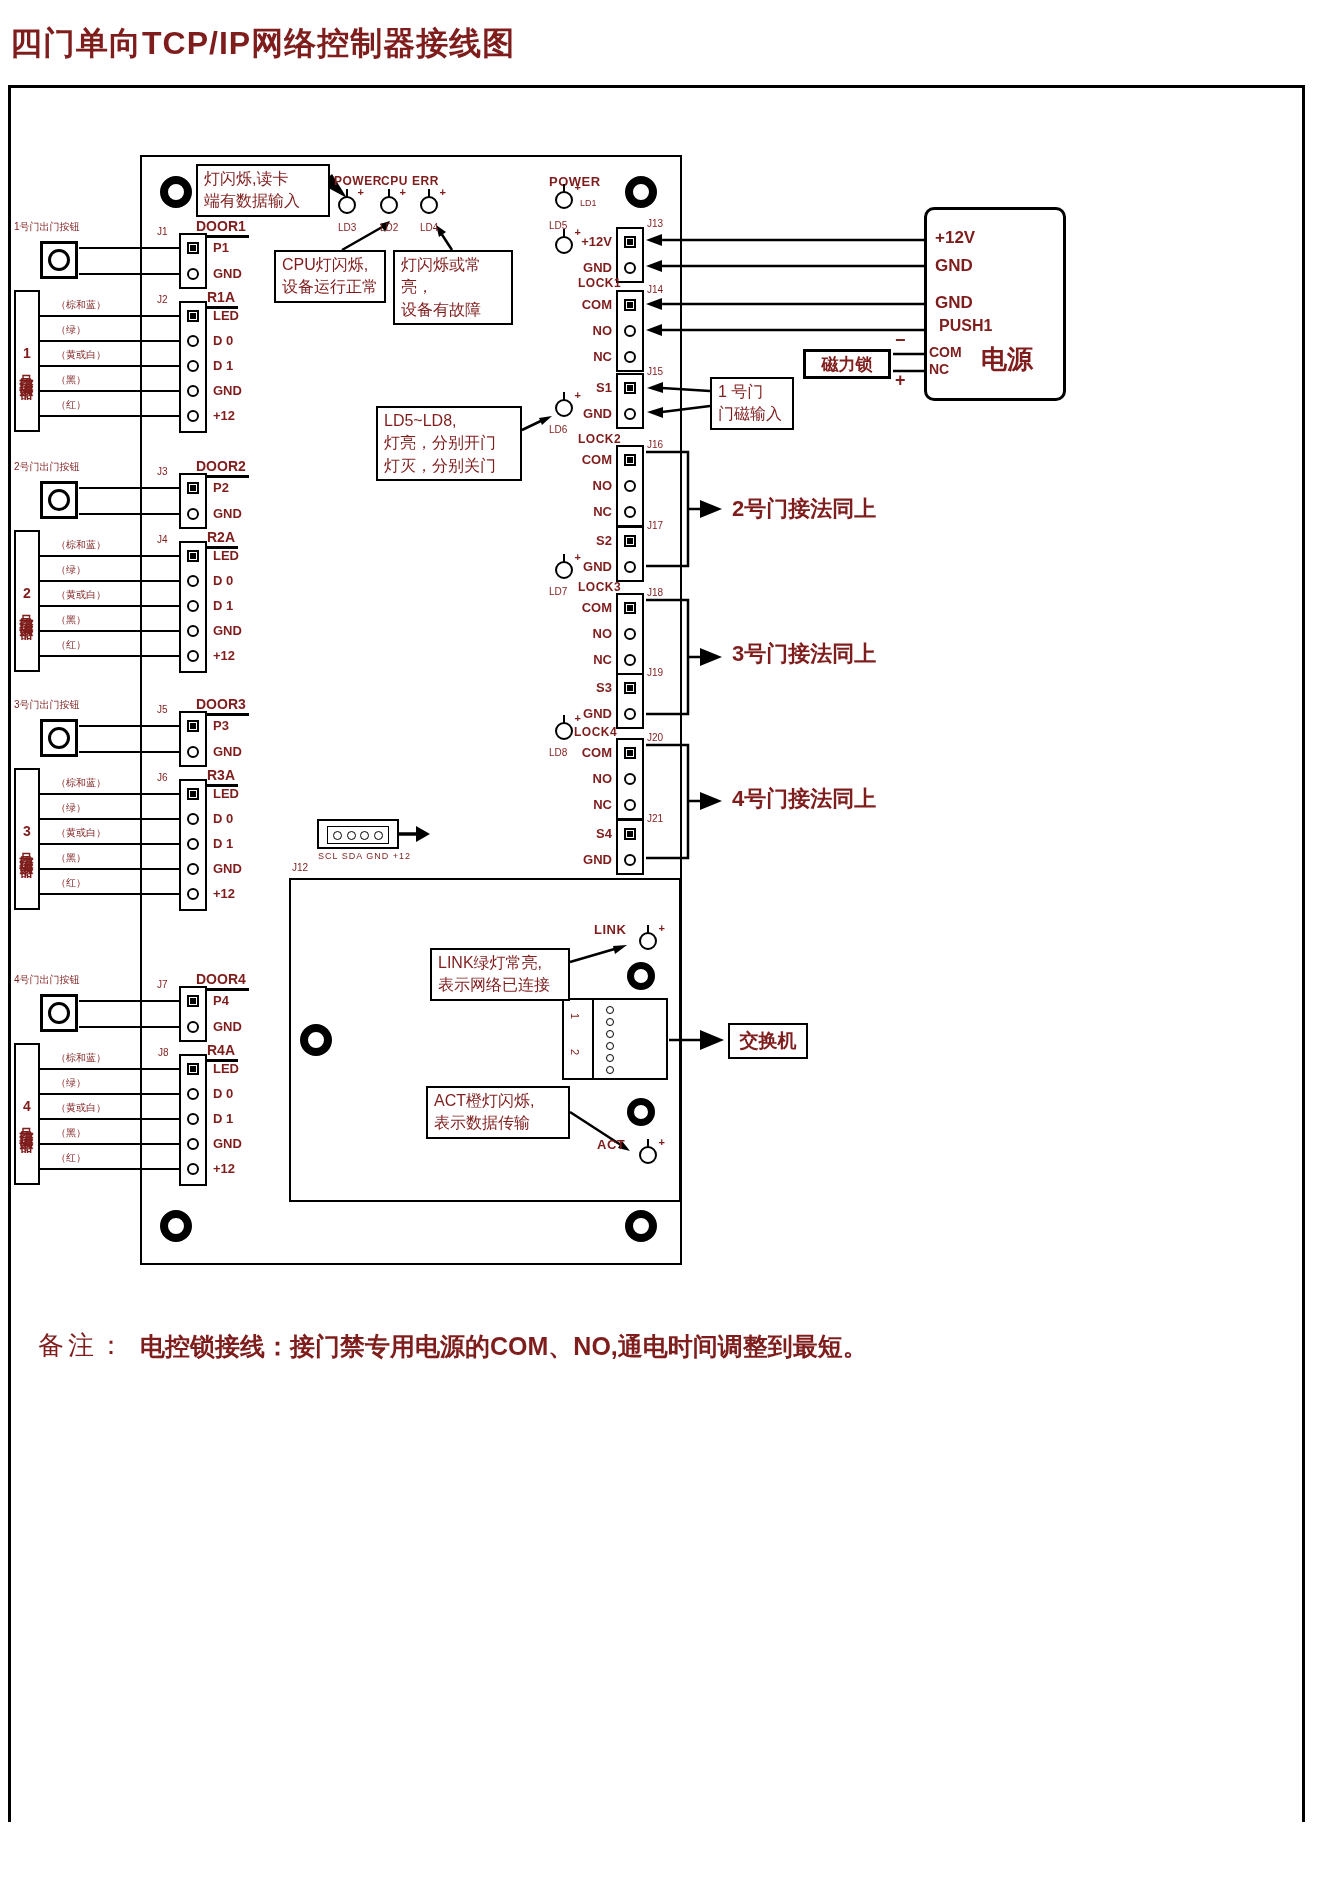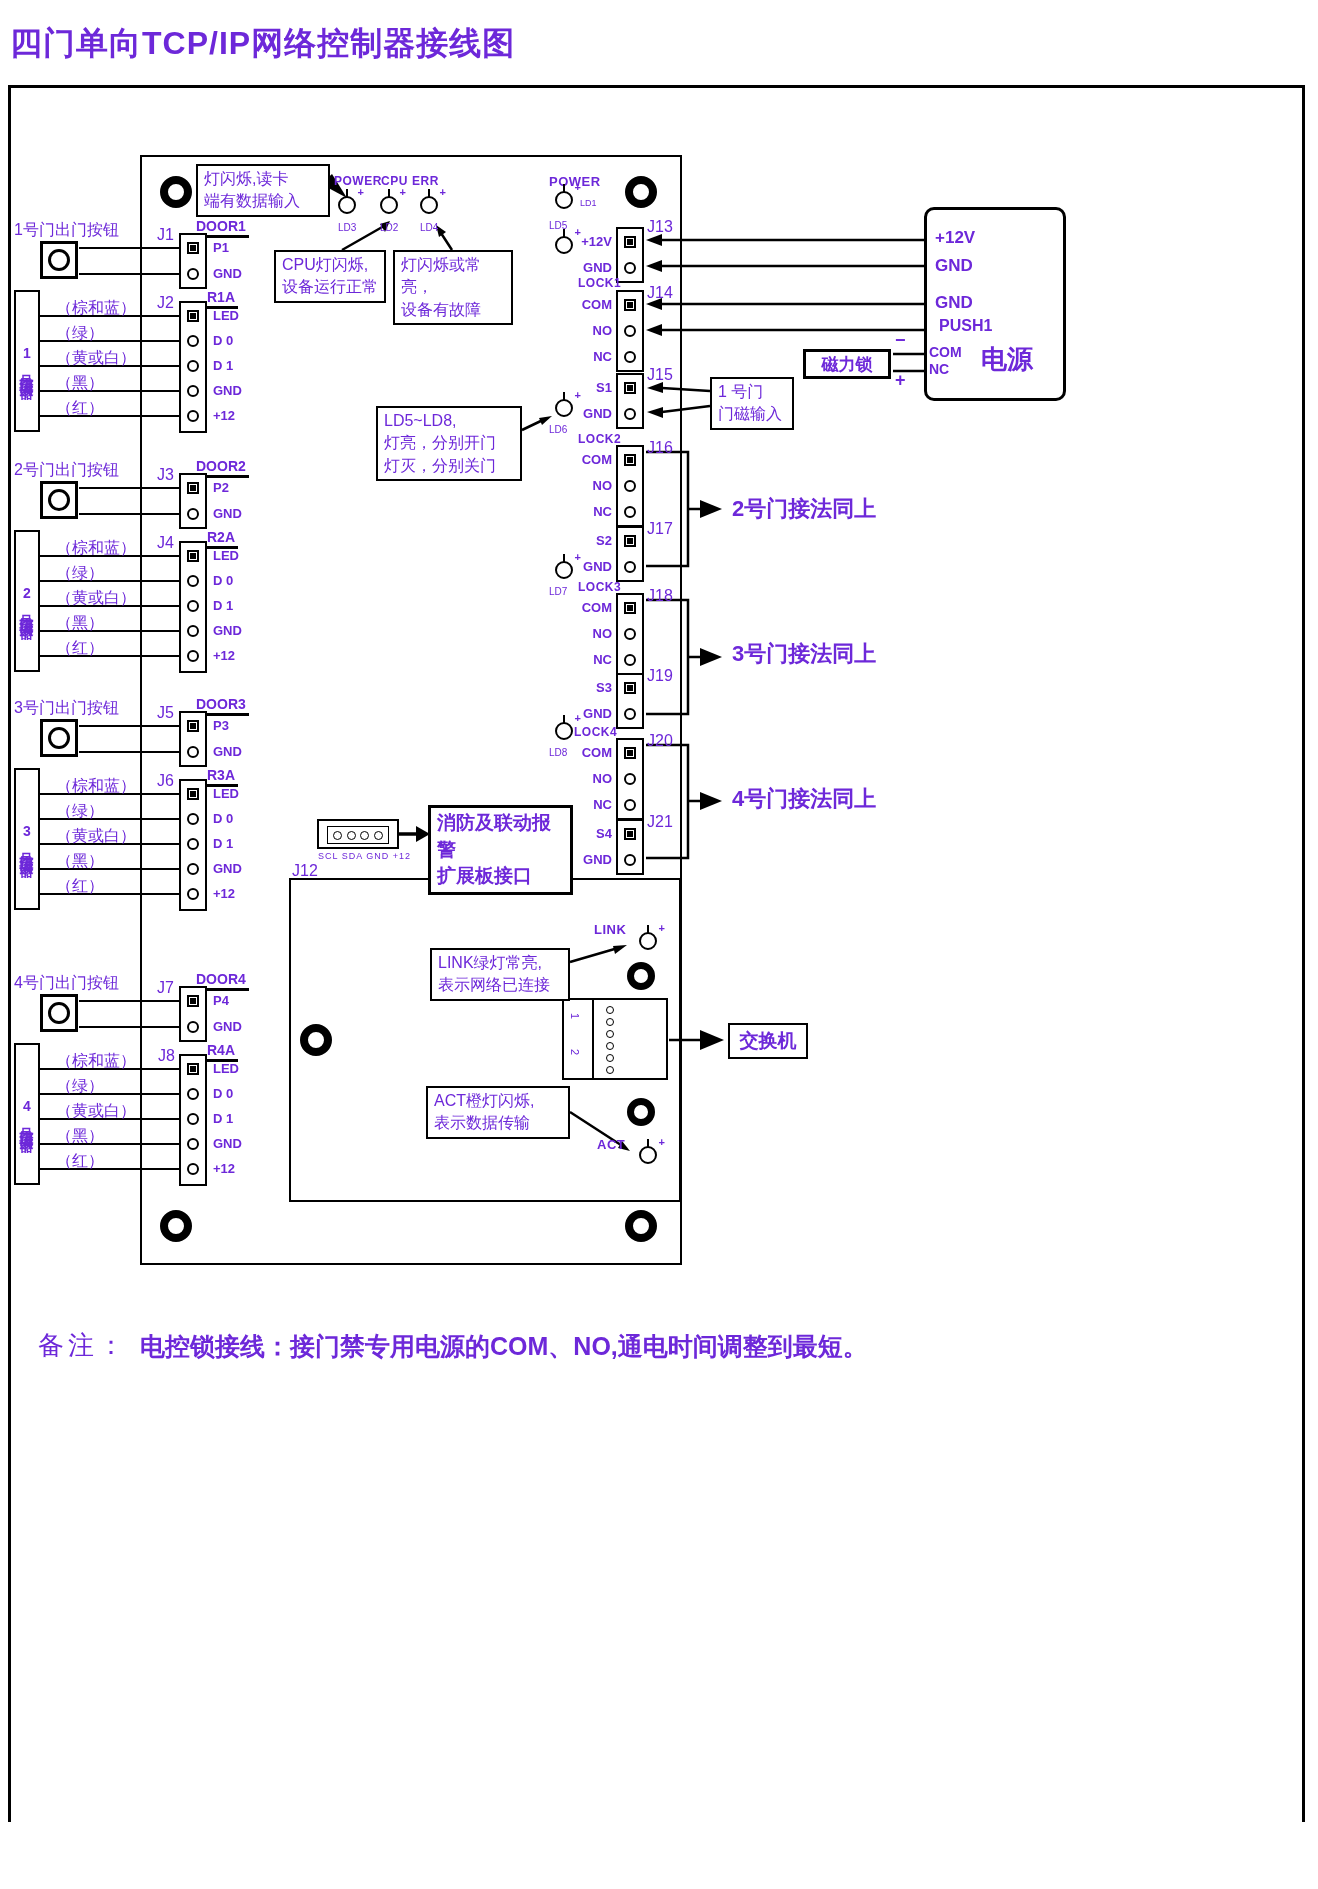--- a/index.html
+++ b/index.html
@@ -1,29 +1,29 @@
 <!DOCTYPE html>
 <html><head>
 <meta charset="utf-8">
 <style>
   * { margin:0; padding:0; box-sizing:border-box; }
   body { background:#fff; }
   #stage { position:relative; width:1318px; height:1822px; background:#fff;
-           font-family:"Liberation Sans","DejaVu Sans",sans-serif; color:#6d28d9; overflow:hidden; }
+           font-family:"Liberation Sans","DejaVu Sans",sans-serif; color:#7f1d1d; overflow:hidden; }
   .abs { position:absolute; }
   #title { left:10px; top:22px; font-size:32px; font-weight:bold; letter-spacing:1px; z-index:2; }
   #frame { left:8px; top:85px; width:1297px; height:1790px; border:3px solid #000; }
   #pcb { left:140px; top:155px; width:542px; height:1110px; border:2px solid #000; background:#fff; }
   .hole { width:16px; height:16px; border:8px solid #000; border-radius:50%; background:#fff; z-index:2; box-sizing:content-box; }
   .led { width:18px; height:18px; border:2px solid #000; border-radius:50%; background:#fff; z-index:2; }
   .led::before { content:""; position:absolute; left:6px; top:-9px; width:2px; height:8px; background:#000; }
   .led::after { content:"+"; position:absolute; right:-10px; top:-12px; font-size:11px; font-weight:bold; }
   .ldlbl { font-size:10px; z-index:2; }
   .slbl { font-size:12px; font-weight:bold; z-index:2; letter-spacing:.5px; }
-  .lbl { font-size:16px; z-index:2; white-space:nowrap; }
+  .lbl { font-size:10px; z-index:2; white-space:nowrap; }
   .plbl { position:absolute; font-size:13px; font-weight:bold; z-index:2; white-space:nowrap; }
   .rlbl { left:568px; width:44px; text-align:right; }
   .hdr { font-size:14px; font-weight:bold; border-bottom:3px solid #000; padding:0 3px 1px 0; z-index:2; white-space:nowrap; }
   .tblock { border:2px solid #000; background:#fff; display:flex; flex-direction:column; align-items:center; z-index:2; }
   .tb2 { width:28px; height:56px; padding-top:7px; gap:14px; }
   .tb3 { width:28px; height:82px; padding-top:7px; gap:14px; }
   .tb5 { width:28px; height:132px; padding-top:7px; gap:13px; }
   .pin { width:12px; height:12px; border:2px solid #000; background:#fff; position:relative; flex:none; display:block; }
   .pin.sq::after { content:""; position:absolute; inset:1px; background:#000; }
   .pin.ci { border-radius:50%; }
@@ -373,22 +373,20 @@
   <div class="abs lbl" style="left:292px;top:862px">J12</div>
   <div class="abs" id="j12con">
     <div class="inner">
       <span class="jpin"></span>
         <span class="jpin"></span>
         <span class="jpin"></span>
         <span class="jpin"></span>
     </div>
   </div>
   <div class="abs tiny" style="left:318px;top:851px">SCL SDA GND  +12</div>
-  <div class="abs callout" style="left:428px;top:805px;width:145px;border-width:3.5px;font-size:19px;font-weight:bold">消防及联动报警
-扩展板接口</div>
 
   <div class="abs" id="netmod"></div>
   <div class="abs slbl" style="left:594px;top:922px;font-size:13px">LINK</div>
   <div class="abs led" style="left:639px;top:932px"></div>
   <div class="abs callout" style="left:430px;top:948px;width:140px">LINK绿灯常亮,
 表示网络已连接</div>
   <div class="abs" id="rj45">
     <div class="divider"></div>
     <span class="rnum" style="left:8px;top:10px">1</span>
     <span class="rnum" style="left:8px;top:46px">2</span>

